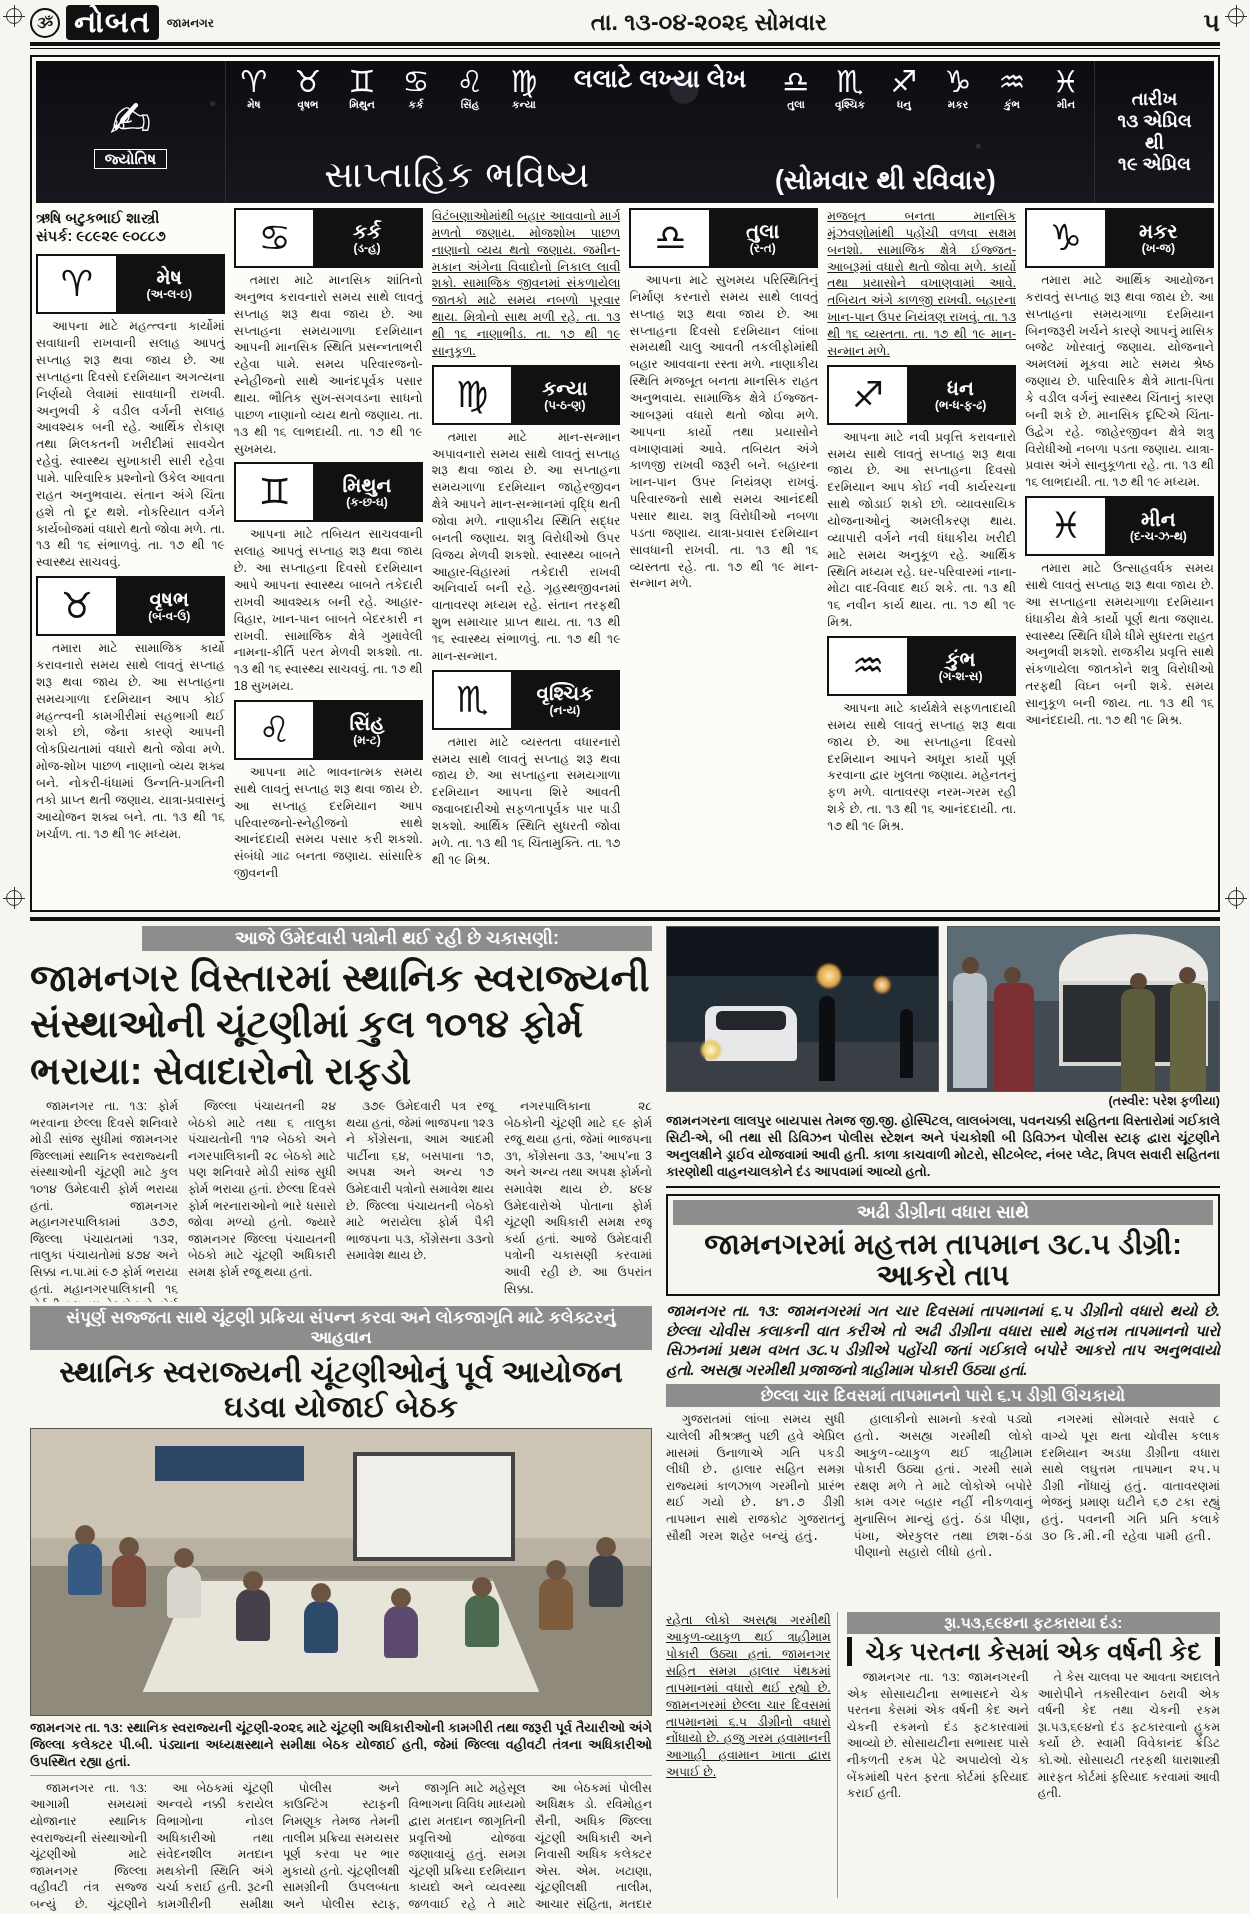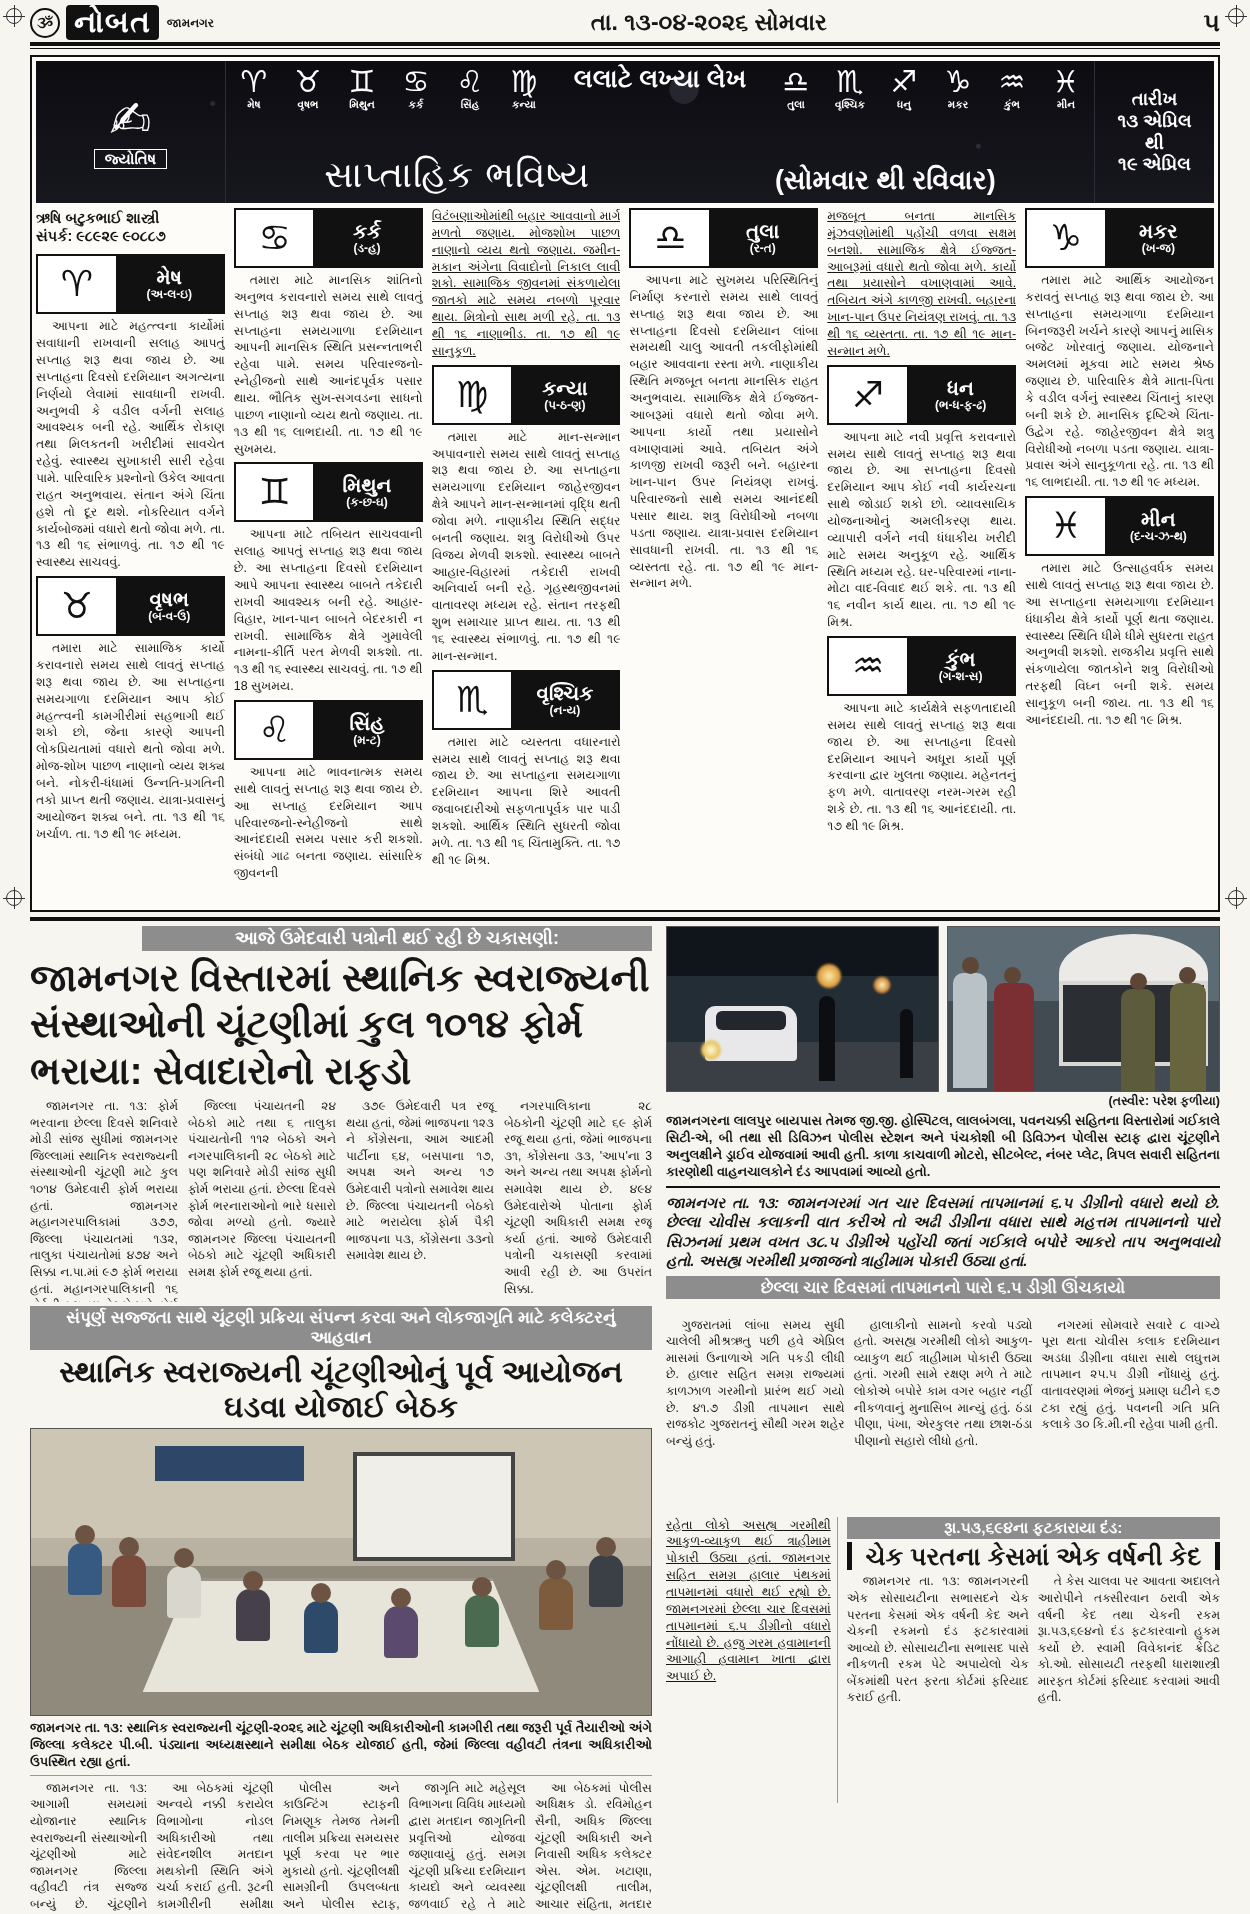--- a/index.html
+++ b/index.html
@@ -92,21 +92,21 @@
   .pt-boot { position:absolute; right:4%; top:33%; width:55%; height:52%; background:#2b2f33; border:4px solid #d9d7d2; }
   .pt-person { position:absolute; border-radius:10px 10px 0 0; }
   .pt-person:before { content:""; position:absolute; top:-16px; left:25%; width:17px; height:17px; border-radius:50%; background:#5d4636; }
   .credit { text-align:right; font-size:12.5px; font-weight:900; margin:2px 0; }
   .caption3 { border-bottom:2px solid #111; padding-bottom:5px; }
 
   .tempbox { border:2px solid #111; padding:4px 5px 2px; margin-top:6px; }
   .hl4 { font-size:29px; font-weight:900; text-align:center; line-height:1.1; margin-top:4px; }
   .lede { font-size:15px; font-weight:bold; font-style:italic; line-height:1.3; text-align:justify; margin:5px 0; }
   .subband { font-size:16.5px; }
-  .cols3 { display:grid; grid-template-columns:repeat(3,1fr); gap:9px; height:196px; overflow:hidden; margin-top:18px; }
+  .cols3 { display:grid; grid-template-columns:repeat(3,1fr); gap:9px; height:196px; overflow:hidden; margin-top:5px;font-family:Liberation Mono, monospace; }
   .bottomrow { display:flex; gap:9px; margin-top:4px; height:286px; overflow:hidden; }
   .brow-cont { width:31%; border-right:1px solid #999; padding-right:6px; }
   .checkblk { flex:1; }
   .band5 { font-size:15.5px; }
   .hl5 { font-size:25px; font-weight:900; text-align:center; border-left:5px solid #111; border-right:5px solid #111; margin:3px 0; line-height:1.15; }
   .cols2 { display:grid; grid-template-columns:repeat(2,1fr); gap:9px; height:210px; overflow:hidden; }
 </style>
 </head>
 <body>
 
@@ -404,20 +404,24 @@
           <div class="pt-boot"></div>
           <div class="pt-person" style="left:2%;top:28%;width:34px;height:70%;background:#b9c2c6;"></div>
           <div class="pt-person" style="left:17%;top:34%;width:40px;height:66%;background:#7c2f33;"></div>
           <div class="pt-person" style="left:64%;top:38%;width:34px;height:62%;background:#5c5b3c;"></div>
           <div class="pt-person" style="left:82%;top:34%;width:36px;height:66%;background:#66653f;"></div>
         </div>
       </div>
       <div class="credit">(તસ્વીર: પરેશ ફળીયા)</div>
       <p class="caption caption3">જામનગરના લાલપુર બાયપાસ તેમજ જી.જી. હોસ્પિટલ, લાલબંગલા, પવનચક્કી સહિતના વિસ્તારોમાં ગઈકાલે સિટી-એ, બી તથા સી ડિવિઝન પોલીસ સ્ટેશન અને પંચકોશી બી ડિવિઝન પોલીસ સ્ટાફ દ્વારા ચૂંટણીને અનુલક્ષીને ડ્રાઈવ યોજવામાં આવી હતી. કાળા કાચવાળી મોટરો, સીટબેલ્ટ, નંબર પ્લેટ, ત્રિપલ સવારી સહિતના કારણોથી વાહનચાલકોને દંડ આપવામાં આવ્યો હતો.</p>
 
+      <div class="tempbox">
+        <div class="band">અઢી ડીગ્રીના વધારા સાથે</div>
+        <div class="hl4">જામનગરમાં મહત્તમ તાપમાન ૩૮.૫ ડીગ્રી: આકરો તાપ</div>
+      </div>
       <p class="lede">જામનગર તા. ૧૩: જામનગરમાં ગત ચાર દિવસમાં તાપમાનમાં ૬.૫ ડીગ્રીનો વધારો થયો છે. છેલ્લા ચોવીસ કલાકની વાત કરીએ તો અઢી ડીગ્રીના વધારા સાથે મહત્તમ તાપમાનનો પારો સિઝનમાં પ્રથમ વખત ૩૮.૫ ડીગ્રીએ પહોંચી જતાં ગઈકાલે બપોરે આકરો તાપ અનુભવાયો હતો. અસહ્ય ગરમીથી પ્રજાજનો ત્રાહીમામ પોકારી ઉઠ્યા હતાં.</p>
       <div class="band subband">છેલ્લા ચાર દિવસમાં તાપમાનનો પારો ૬.૫ ડીગ્રી ઊંચકાયો</div>
       <div class="cols3">
         <p class="bt">ગુજરાતમાં લાંબા સમય સુધી ચાલેલી મીશ્રઋતુ પછી હવે એપ્રિલ માસમાં ઉનાળાએ ગતિ પકડી લીધી છે. હાલાર સહિત સમગ્ર રાજ્યમાં કાળઝાળ ગરમીનો પ્રારંભ થઈ ગયો છે. ૪૧.૭ ડીગ્રી તાપમાન સાથે રાજકોટ ગુજરાતનું સૌથી ગરમ શહેર બન્યું હતું.</p>
         <p class="bt">હાલાકીનો સામનો કરવો પડ્યો હતો. અસહ્ય ગરમીથી લોકો આકુળ-વ્યાકુળ થઈ ત્રાહીમામ પોકારી ઉઠ્યા હતાં. ગરમી સામે રક્ષણ મળે તે માટે લોકોએ બપોરે કામ વગર બહાર નહીં નીકળવાનું મુનાસિબ માન્યું હતું. ઠંડા પીણા, પંખા, એરકુલર તથા છાશ-ઠંડા પીણાનો સહારો લીધો હતો.</p>
         <p class="bt">નગરમાં સોમવારે સવારે ૮ વાગ્યે પૂરા થતા ચોવીસ કલાક દરમિયાન અડધા ડીગ્રીના વધારા સાથે લઘુત્તમ તાપમાન ૨૫.૫ ડીગ્રી નોંધાયું હતું. વાતાવરણમાં ભેજનું પ્રમાણ ઘટીને ૬૭ ટકા રહ્યું હતું. પવનની ગતિ પ્રતિ કલાકે ૩૦ કિ.મી.ની રહેવા પામી હતી.</p>
       </div>
       <div class="bottomrow">
         <div class="brow-cont">
           <p class="bt cont">રહેતા લોકો અસહ્ય ગરમીથી આકુળ-વ્યાકુળ થઈ ત્રાહીમામ પોકારી ઉઠ્યા હતાં. જામનગર સહિત સમગ્ર હાલાર પંથકમાં તાપમાનમાં વધારો થઈ રહ્યો છે. જામનગરમાં છેલ્લા ચાર દિવસમાં તાપમાનમાં ૬.૫ ડીગ્રીનો વધારો નોંધાયો છે. હજુ ગરમ હવામાનની આગાહી હવામાન ખાતા દ્વારા અપાઈ છે.</p>

